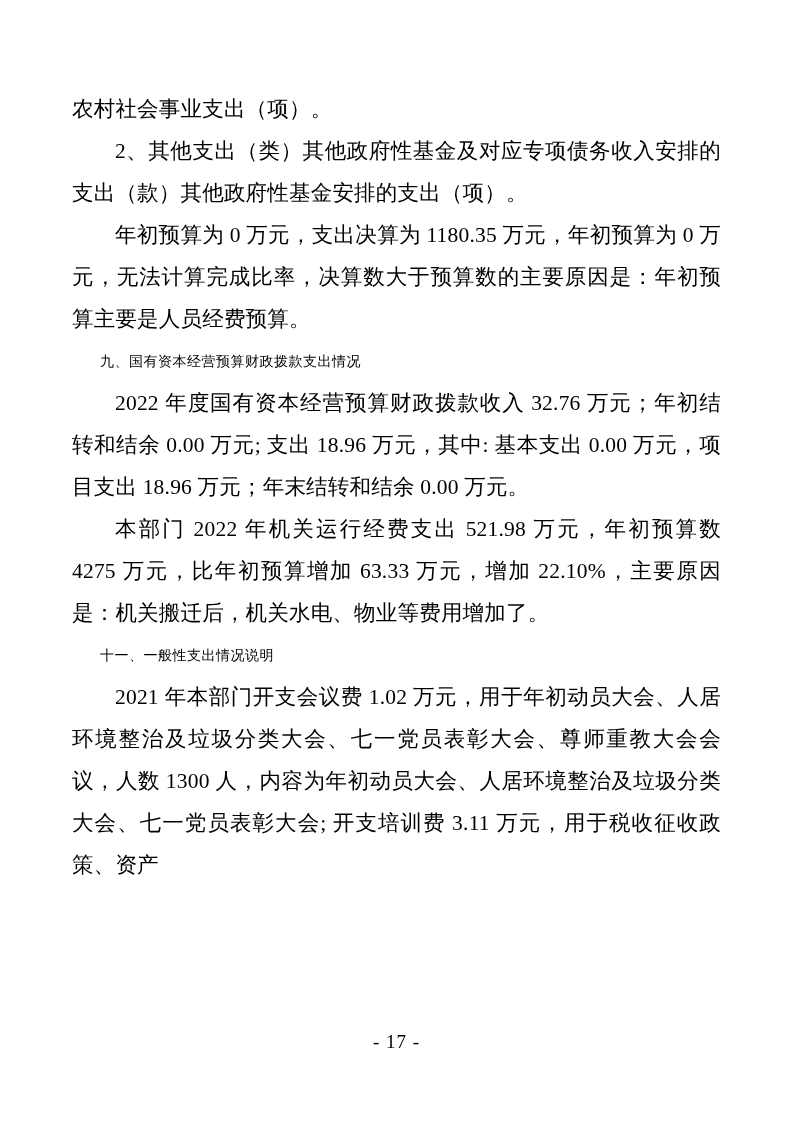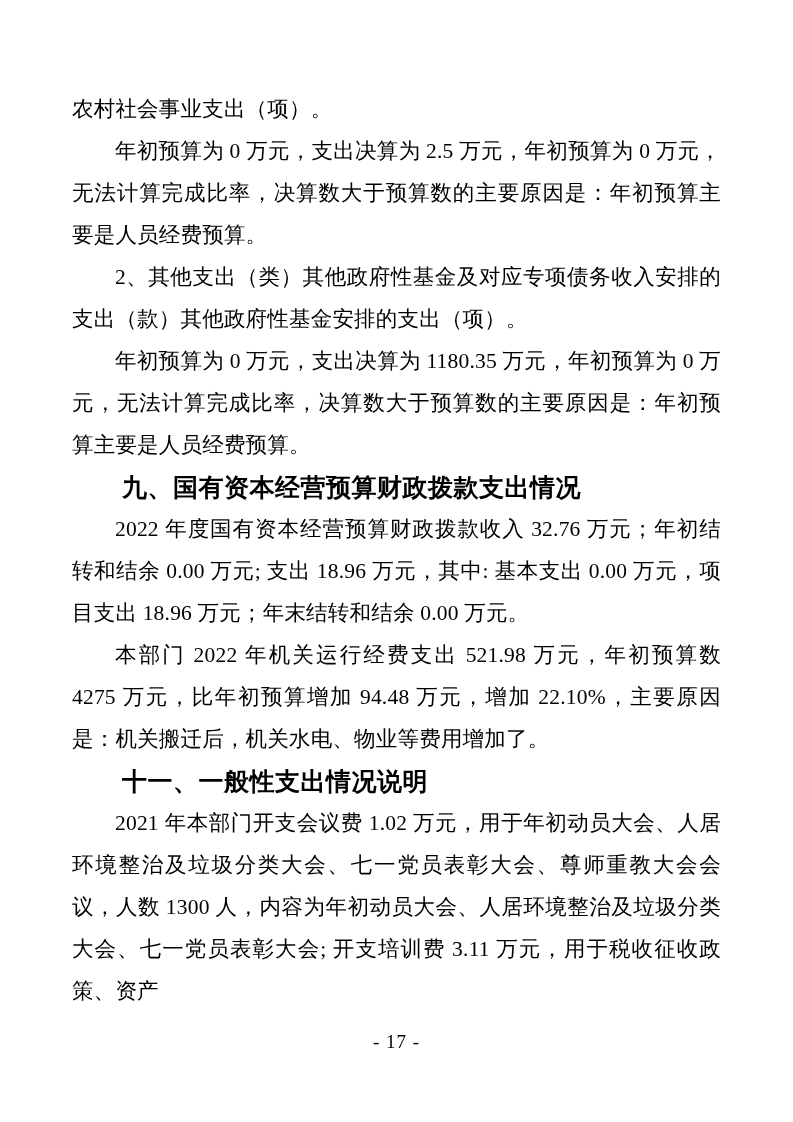--- a/index.html
+++ b/index.html
@@ -34,23 +34,23 @@
     padding: 0;
   }
   .para {
     text-indent: 2em;
   }
   .para.noindent {
     text-indent: 0;
   }
   .heading {
     text-indent: 2em;
-    font-weight: bold;
+    font-weight: normal;
     font-family: "Liberation Sans", "DejaVu Sans", sans-serif;
-    font-size: 25px;
+    font-size: 14px;
     letter-spacing: 0.5px;
   }
   .page-number {
     position: absolute;
     left: 0;
     right: 0;
     bottom: 69px;
     text-align: center;
     font-size: 19px;
     font-family: "Liberation Serif", "DejaVu Serif", serif;
@@ -58,32 +58,31 @@
   }
 </style>
 </head>
 <body>
 
 <div class="page">
   <div class="doc-body">
 
     <p class="para noindent">农村社会事业支出（项）。</p>
 
-    <p class="para">年初预算为 0 万元，支出决算为 2.5 万元，年初预算为 0 万元，无法计算完成比率，决算数大于预算数的主要原因是：年初预算主要是人员经费预算。</p>
 
     <p class="para">2、其他支出（类）其他政府性基金及对应专项债务收入安排的支出（款）其他政府性基金安排的支出（项）。</p>
 
     <p class="para">年初预算为 0 万元，支出决算为 1180.35 万元，年初预算为 0 万元，无法计算完成比率，决算数大于预算数的主要原因是：年初预算主要是人员经费预算。</p>
 
     <p class="heading">九、国有资本经营预算财政拨款支出情况</p>
 
     <p class="para">2022 年度国有资本经营预算财政拨款收入 32.76 万元；年初结转和结余 0.00 万元; 支出 18.96 万元，其中: 基本支出 0.00 万元，项目支出 18.96 万元；年末结转和结余 0.00 万元。</p>
 
 
-    <p class="para">本部门 2022 年机关运行经费支出 521.98 万元，年初预算数 4275 万元，比年初预算增加 94.48 万元，增加 22.10%，主要原因是：机关搬迁后，机关水电、物业等费用增加了。</p>
+    <p class="para">本部门 2022 年机关运行经费支出 521.98 万元，年初预算数 4275 万元，比年初预算增加 63.33 万元，增加 22.10%，主要原因是：机关搬迁后，机关水电、物业等费用增加了。</p>
 
     <p class="heading">十一、一般性支出情况说明</p>
 
     <p class="para">2021 年本部门开支会议费 1.02 万元，用于年初动员大会、人居环境整治及垃圾分类大会、七一党员表彰大会、尊师重教大会会议，人数 1300 人，内容为年初动员大会、人居环境整治及垃圾分类大会、七一党员表彰大会; 开支培训费 3.11 万元，用于税收征收政策、资产</p>
 
   </div>
 
   <div class="page-number">- 17 -</div>
 </div>
 

